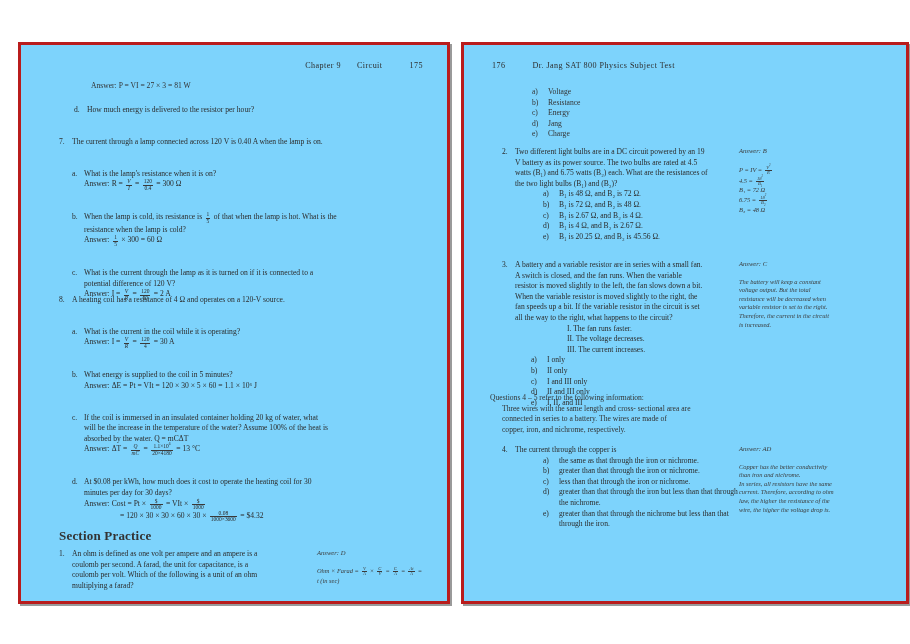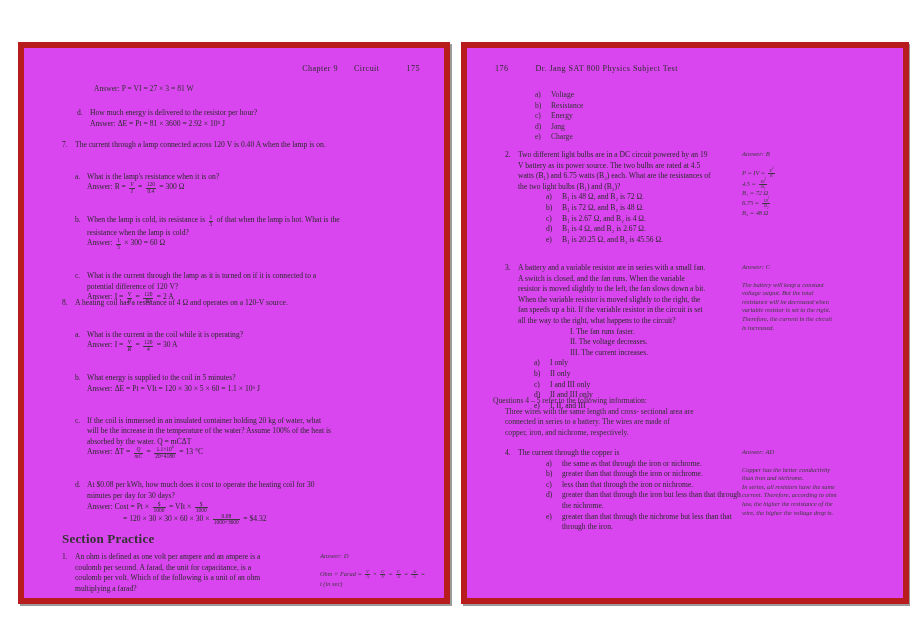--- a/index.html
+++ b/index.html
@@ -14,22 +14,22 @@
     font-family: "Liberation Serif", serif;
     color: #2b2b2b;
   }
   .spread {
     position: relative;
     width: 910px;
     height: 644px;
   }
   .page {
     position: absolute;
-    background: #d946ef;
-    border: 6px solid #b91c1c;
+    background: #7dd3fc;
+    border: 3px solid #b91c1c;
     box-shadow: 2px 2px 0 0 #9a9a9a;
     box-sizing: border-box;
     overflow: hidden;
   }
   .page-left  { left: 18px;  top: 42px; width: 432px; height: 562px; }
   .page-right { left: 461px; top: 42px; width: 448px; height: 562px; }
 
   .page-inner { position: relative; width: 100%; height: 100%; }
 
   
@@ -103,21 +103,20 @@
       </div>
 
       <div class="blk" style="left:70px; top:36px;">
         <span>Answer: P = VI = 27 × 3 = 81 W</span>
       </div>
 
       <div class="num-item" style="left:53px; top:60px; width:340px;">
         <span class="marker">d.</span>
         <div class="body">
           <div>How much energy is delivered to the resistor per hour?</div>
-          <div>Answer: ΔE = Pt = 81 × 3600 = 2.92 × 10⁵ J</div>
         </div>
       </div>
 
       <div class="num-item" style="left:38px; top:92px; width:360px;">
         <span class="marker">7.</span>
         <div class="body">
           <div>The current through a lamp connected across 120 V is 0.40 A when the lamp is on.</div>
 
           <div class="sub-item" style="margin-top:0px;">
             <span class="marker">a.</span>

